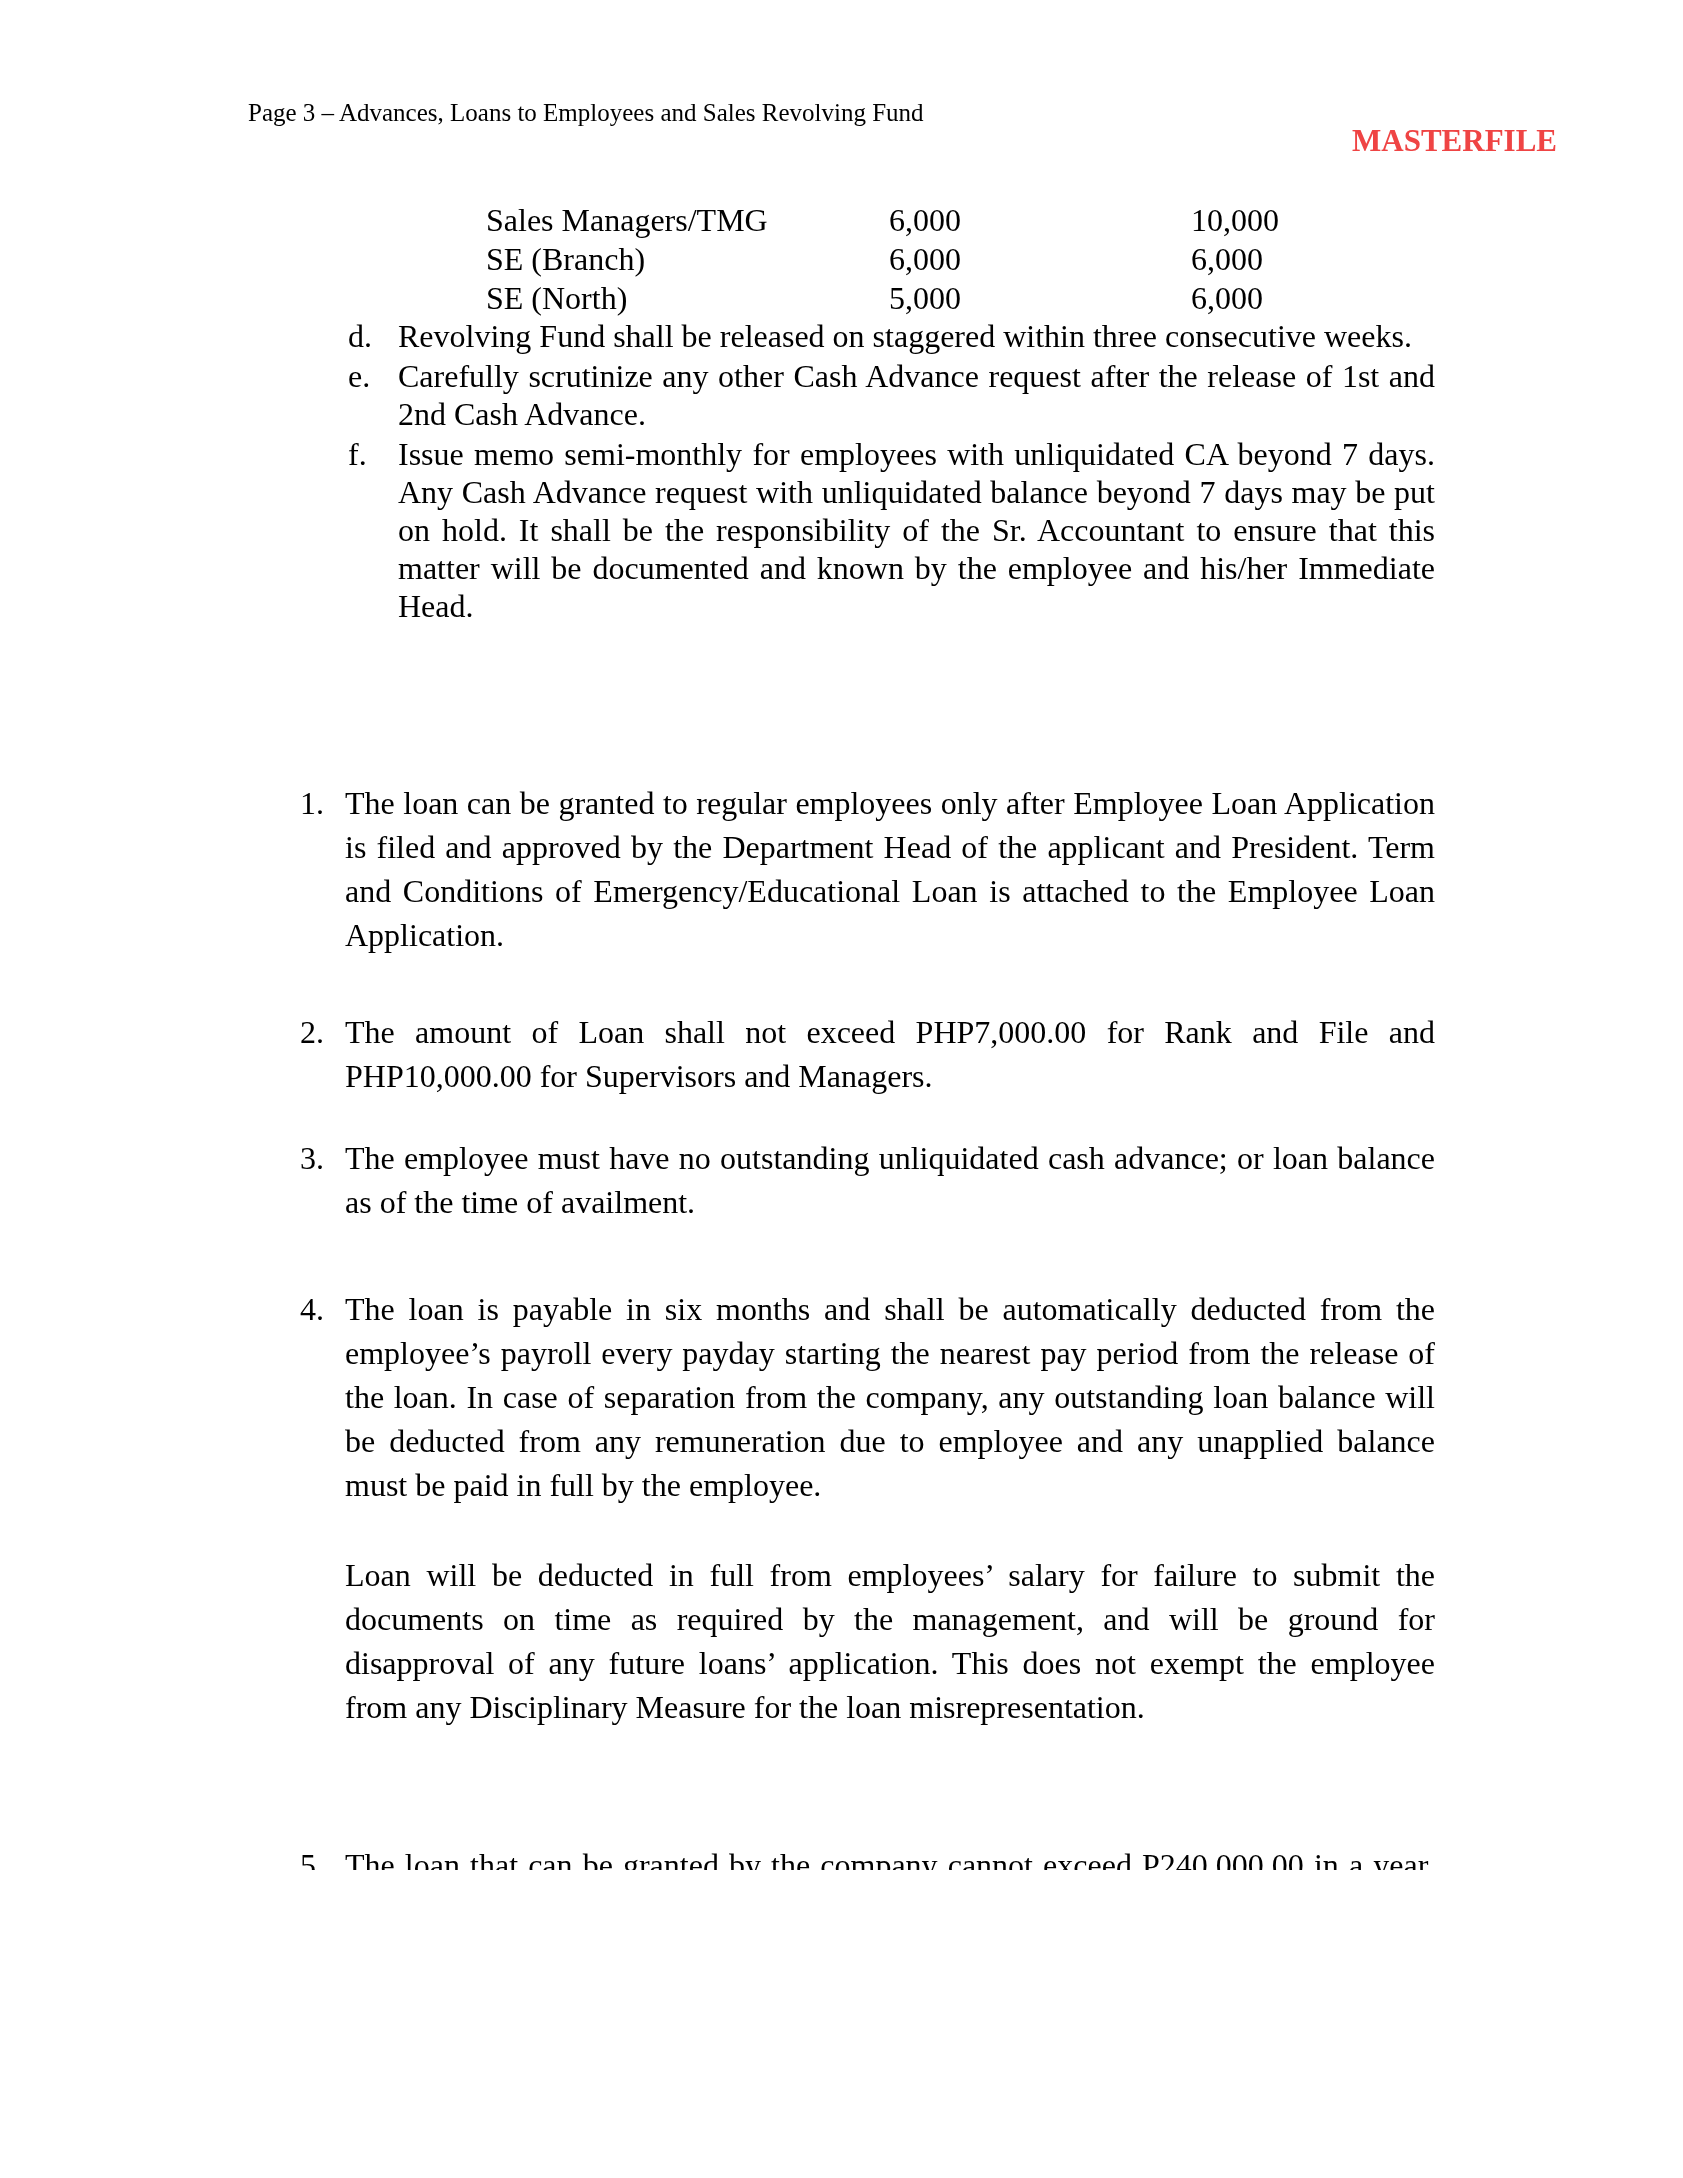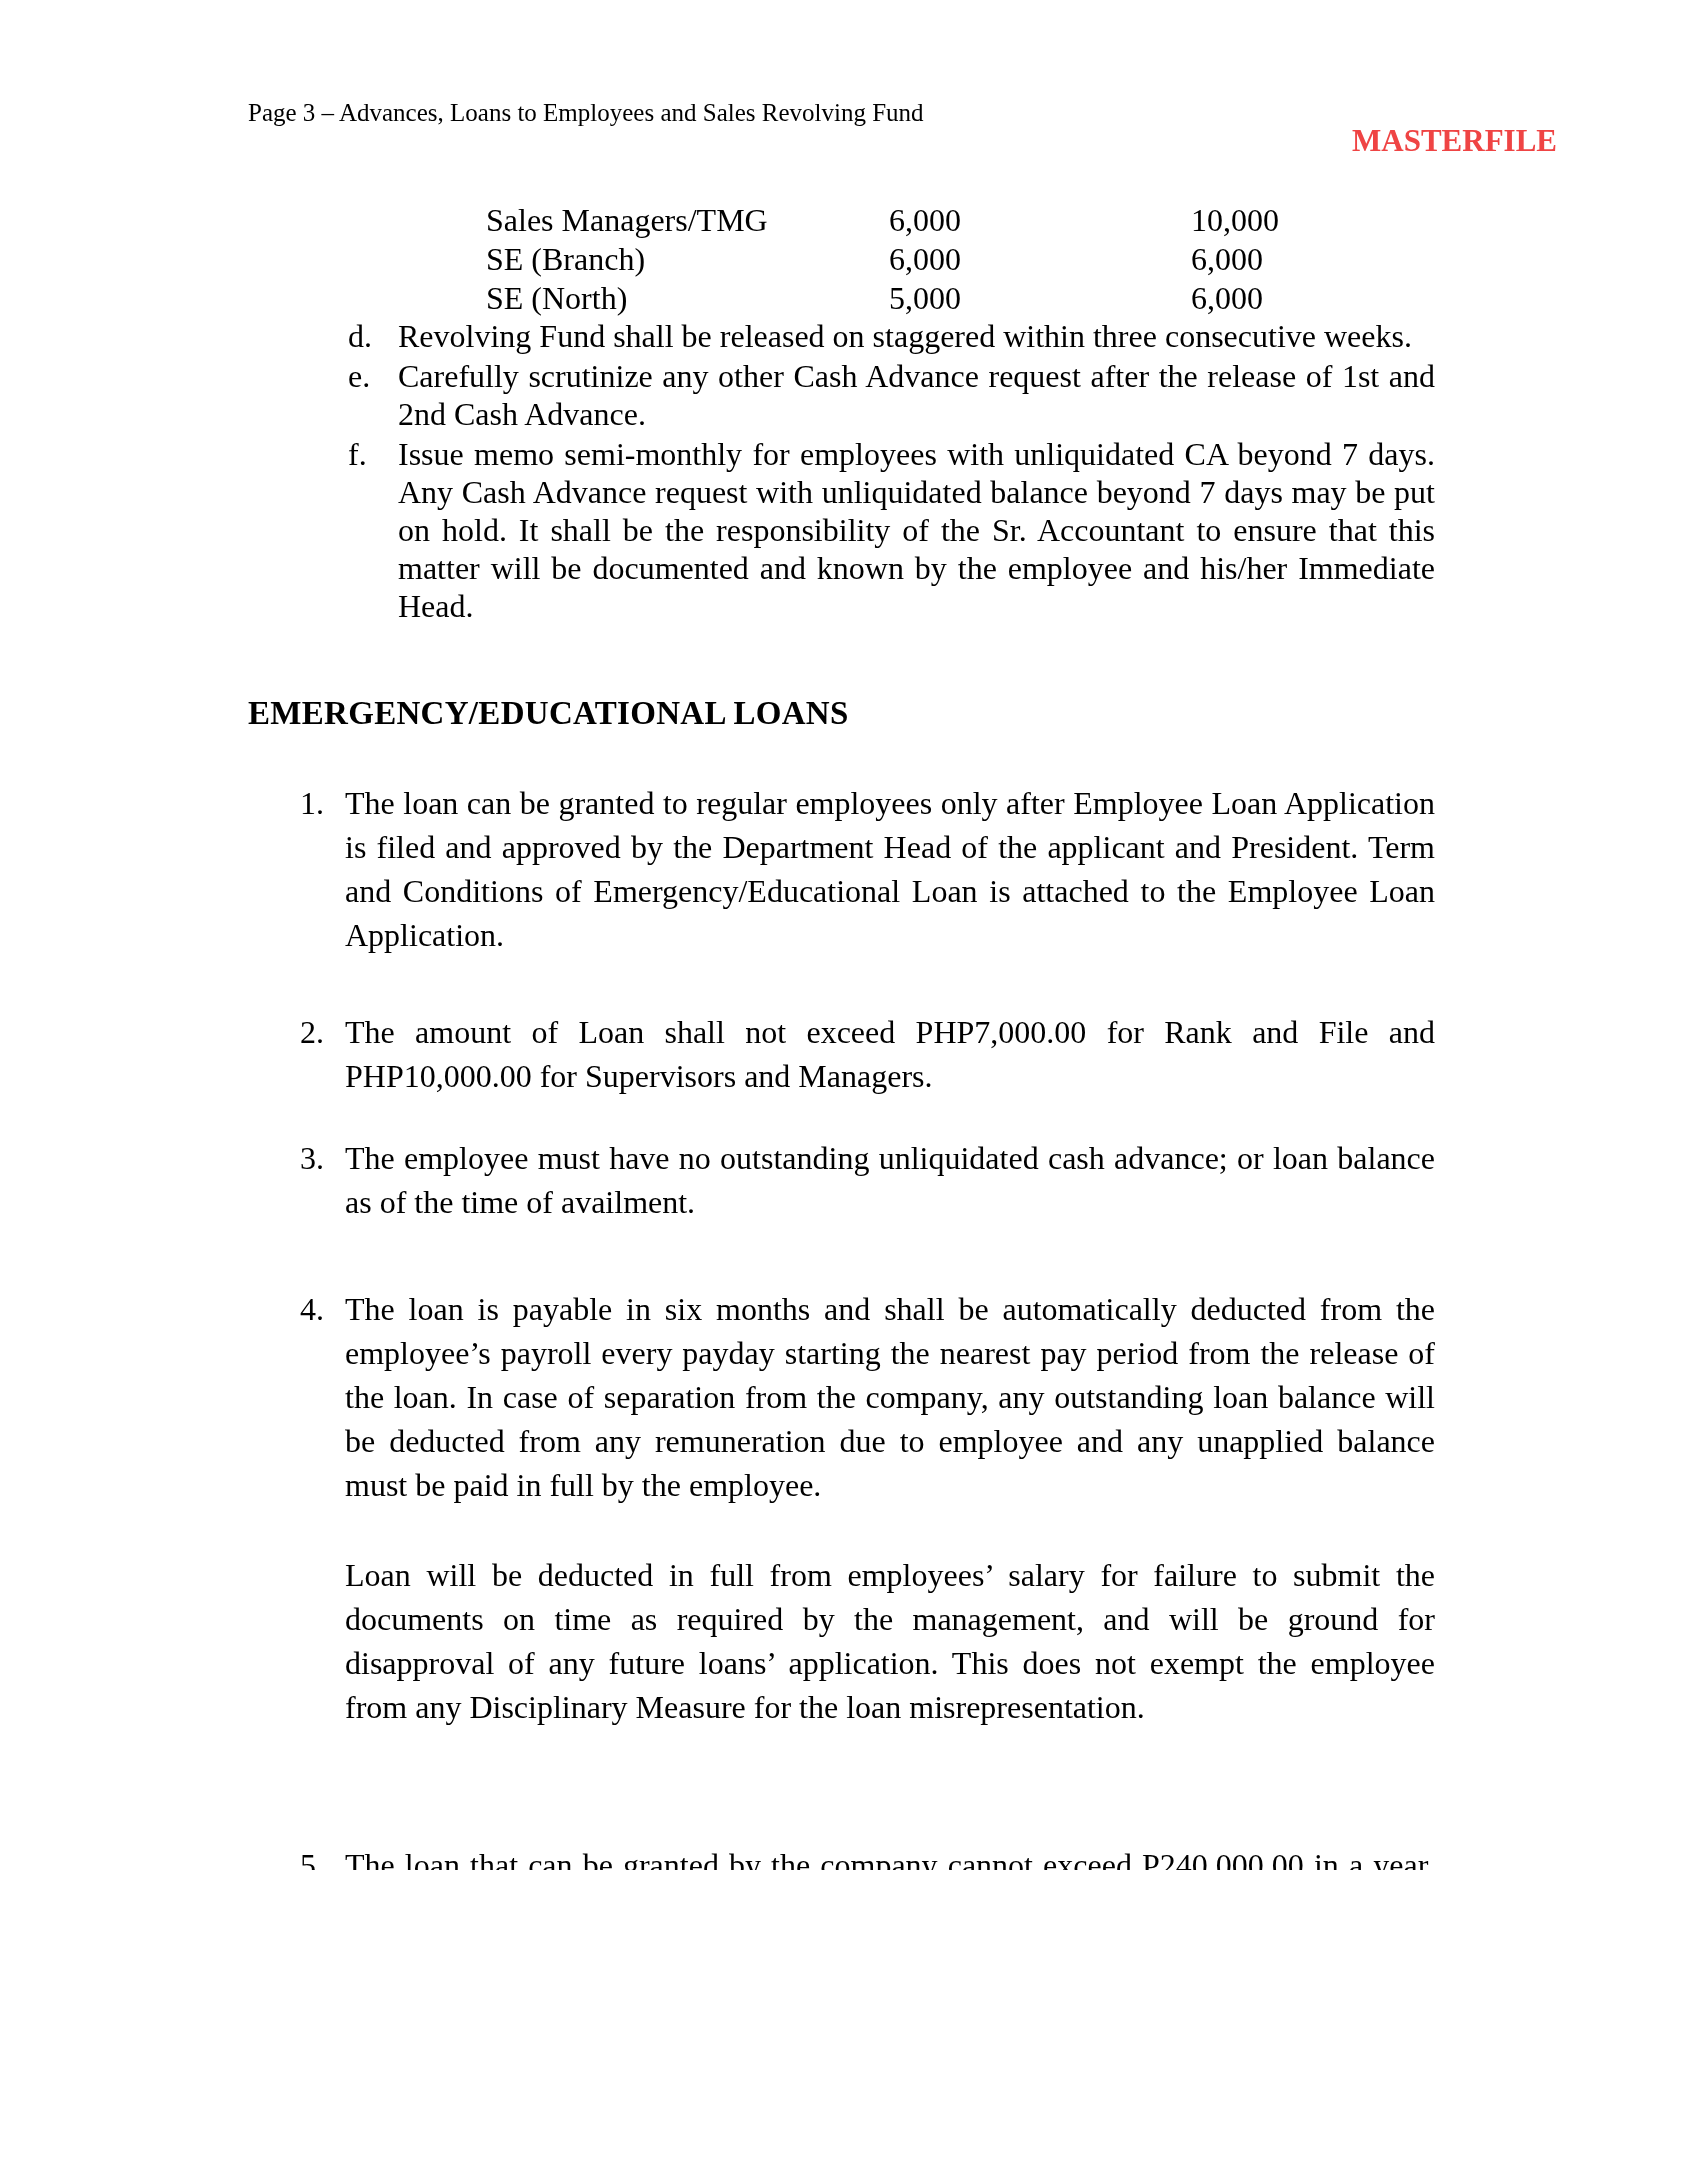--- a/index.html
+++ b/index.html
@@ -121,21 +121,20 @@
     <div class="l-item">
       <div class="l-marker">e.</div>
       <div class="l-text">Carefully scrutinize any other Cash Advance request after the release of 1st and 2nd Cash Advance.</div>
     </div>
     <div class="l-item">
       <div class="l-marker">f.</div>
       <div class="l-text">Issue memo semi-monthly for employees with unliquidated CA beyond 7 days. Any Cash Advance request with unliquidated balance beyond 7 days may be put on hold. It shall be the responsibility of the Sr. Accountant to ensure that this matter will be documented and known by the employee and his/her Immediate Head.</div>
     </div>
   </div>
 
-  <div class="shead">EMERGENCY/EDUCATIONAL LOANS</div>
 
   <div class="nums">
     <div class="n-item gap-1">
       <div class="n-marker">1.</div>
       <div class="n-text">The loan can be granted to regular employees only after Employee Loan Application is filed and approved by the Department Head of the applicant and President. Term and Conditions of Emergency/Educational Loan is attached to the Employee Loan Application.</div>
     </div>
     <div class="n-item gap-2">
       <div class="n-marker">2.</div>
       <div class="n-text">The amount of Loan shall not exceed PHP7,000.00 for Rank and File and PHP10,000.00 for Supervisors and Managers.</div>
     </div>

